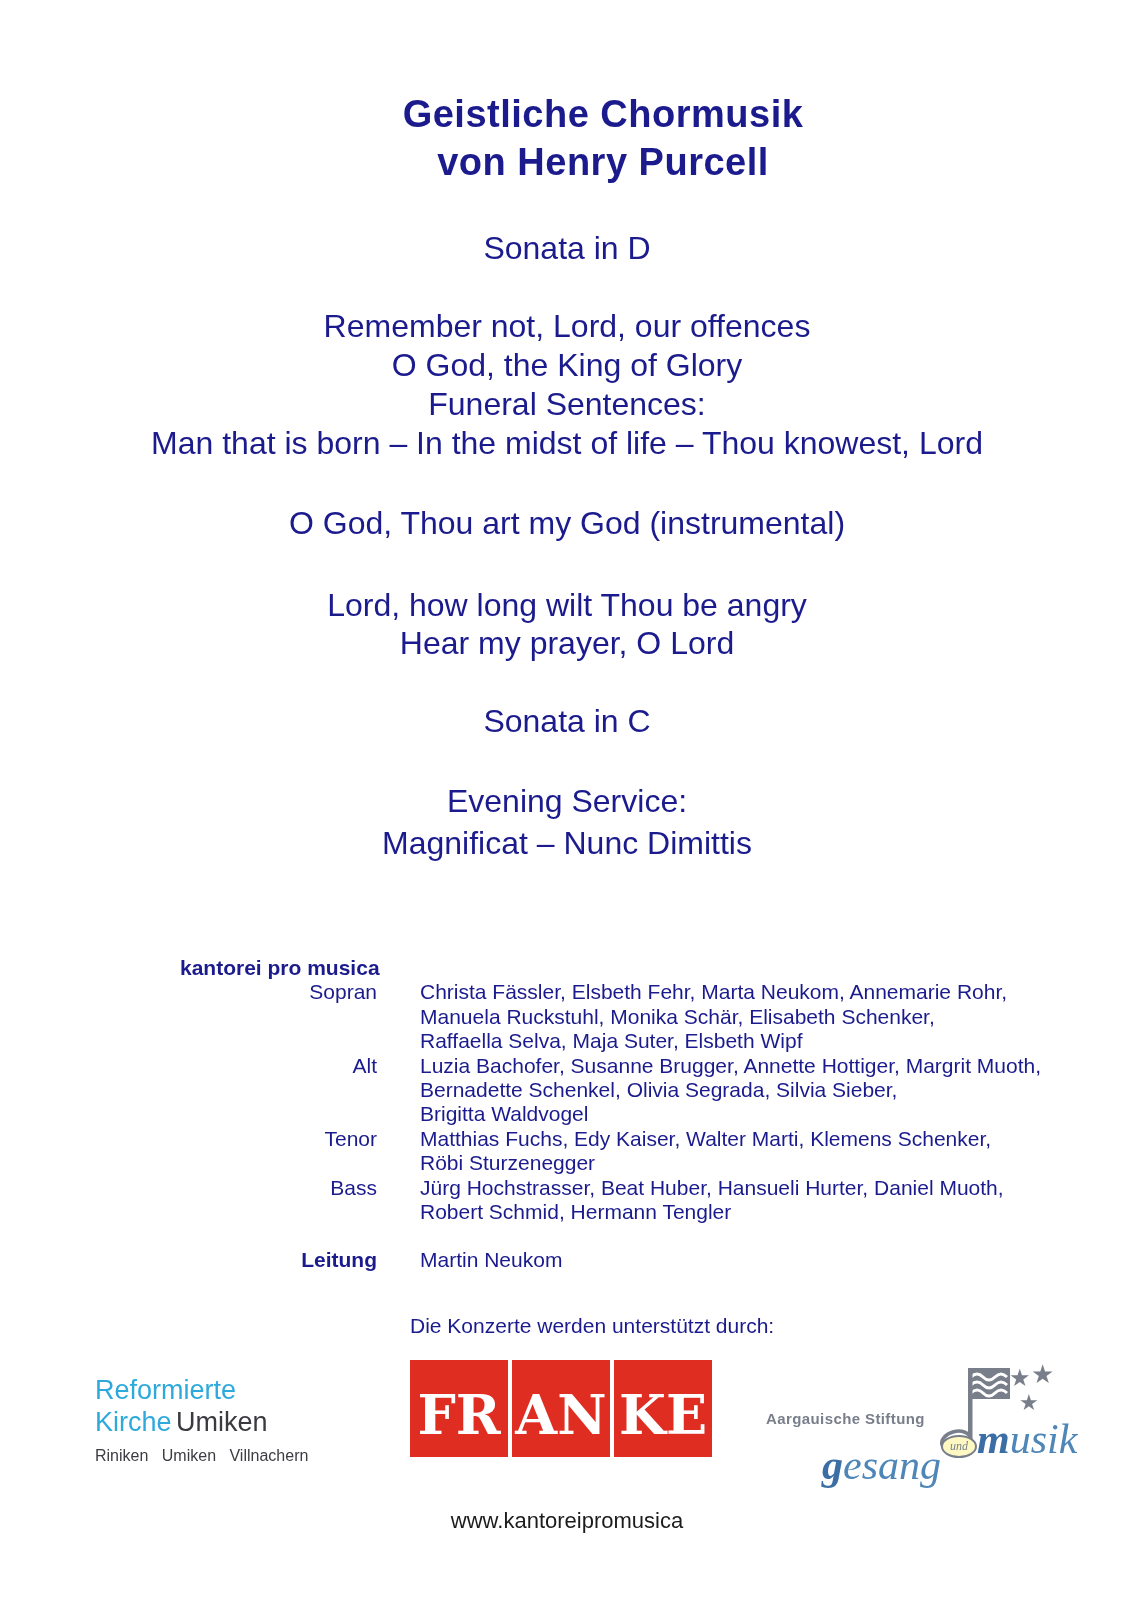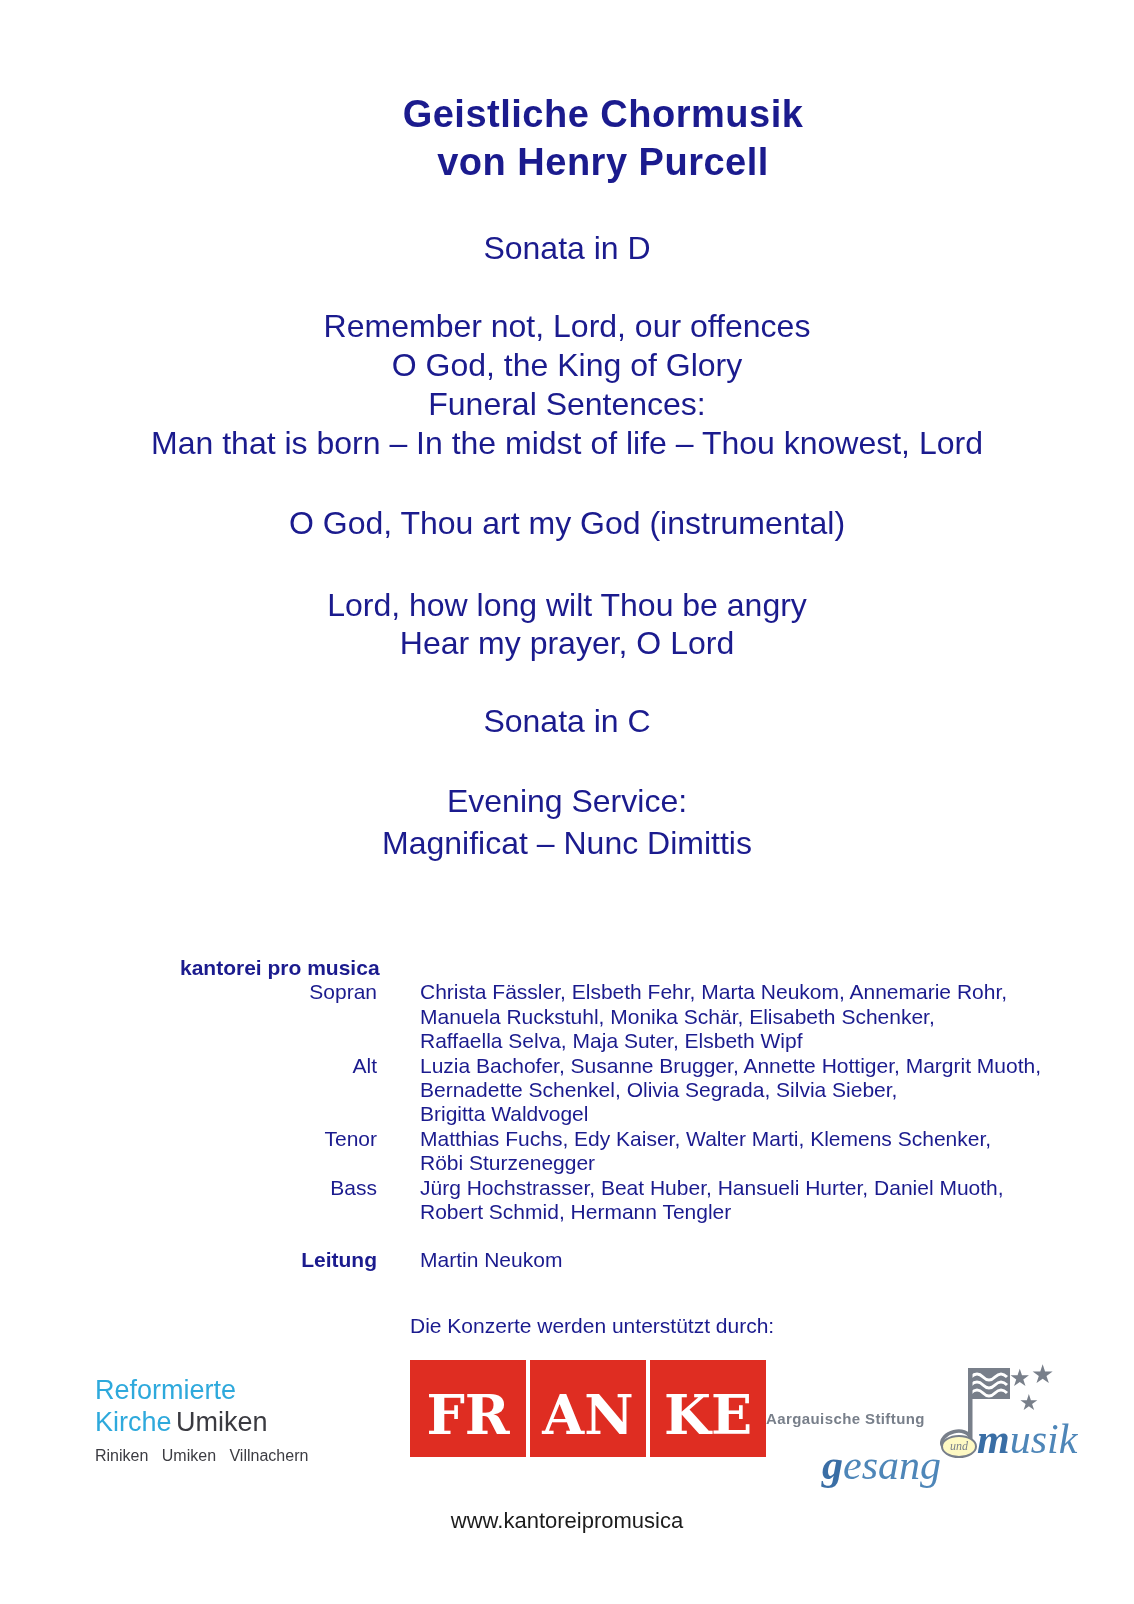--- a/index.html
+++ b/index.html
@@ -37,21 +37,21 @@
   .kirche { position:absolute; left:95px; top:1376px; line-height:29px; }
   .kirche .k-blue { color:#2ea9dc; font-size:27px; }
   .kirche .k-dark { color:#3a3a40; font-size:27px; }
   .kirche .k-sub {
     font-size:16px; color:#3c3c42; margin-top:7px;
     word-spacing:9px; line-height:18px;
   }
   
   .franke { position:absolute; left:410px; top:1360px; display:flex; }
   .fblock {
-    width:116px; height:97px; background:#df2d22; margin-right:4px;
+    width:98px; height:97px; background:#df2d22; margin-right:4px;
     display:flex; align-items:center; justify-content:center;
     color:#ffffff; font-family:"DejaVu Serif", serif; font-weight:bold;
     font-size:54px; padding-top:12px; box-sizing:border-box;
   }
   .fblock:last-child { margin-right:0; }
   
   .stiftung { position:absolute; left:745px; top:1352px; width:370px; height:115px; }
   .stiftung .s-title {
     position:absolute; left:21px; top:58px; font-size:15px; font-weight:bold;
     color:#787f8a; letter-spacing:0.4px; white-space:nowrap;

